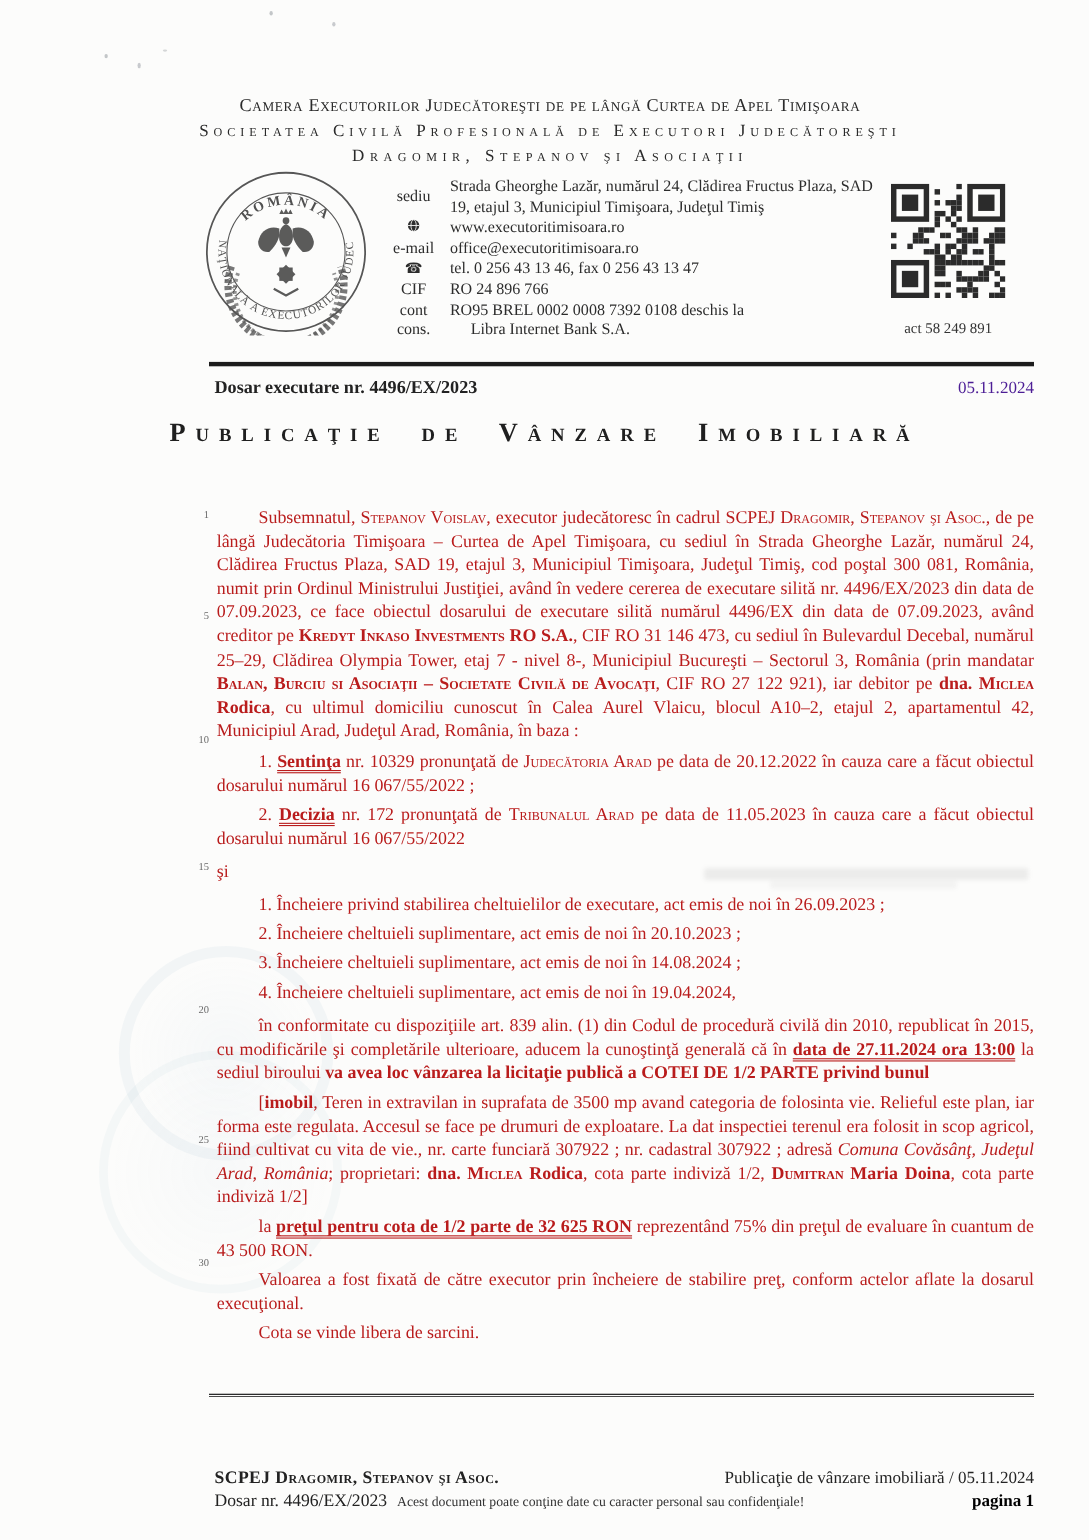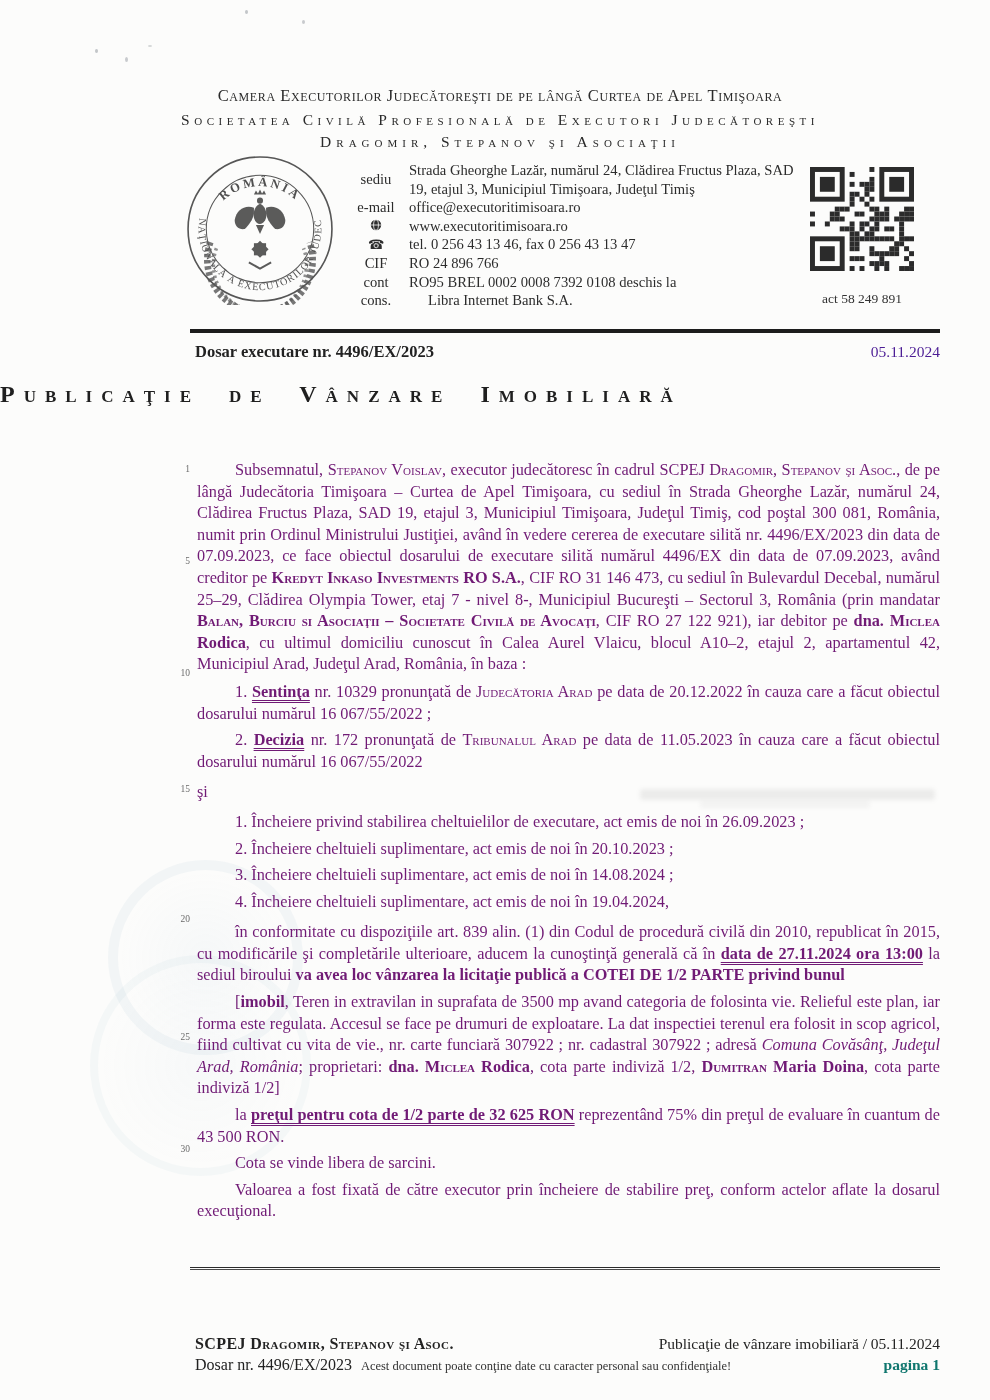--- a/index.html
+++ b/index.html
@@ -25,26 +25,26 @@
 
   
   .qr{position:absolute;left:810px;top:167px;width:104px;height:104px;}
   .qr-caption{position:absolute;left:798px;top:291px;width:128px;text-align:center;font-size:13.5px;color:#333;}
 
   
   .rule-thick{position:absolute;left:190px;top:329px;width:750px;height:4px;background:#1c1c1c;}
   .case-row{position:absolute;left:195px;top:342px;width:745px;display:flex;justify-content:space-between;align-items:baseline;}
   .case-left{font-size:16.5px;font-weight:bold;color:#222;}
   .case-right{font-size:15.5px;color:#4c1d95;}
-  .doc-title{position:absolute;left:0;top:381px;width:990px;font-size:24px;font-weight:bold;
+  .doc-title{position:absolute;left:0;top:381px;width:990px;text-align:center;font-size:24px;font-weight:bold;
              font-variant:small-caps;letter-spacing:9px;word-spacing:14px;color:#1f1f1f;}
 
   
   .body-text{position:absolute;left:197px;top:459px;width:743px;font-size:16.3px;line-height:21.6px;
-             text-align:justify;color:#701a75;}
+             text-align:justify;color:#b91c1c;}
   .para{margin:0;text-indent:38px;}
   .para.noind{text-indent:0;}
   .para:nth-of-type(2){margin-top:6px;}
   .para:nth-of-type(3){margin-top:5px;}
   .para:nth-of-type(4){margin-top:9px;}
   .para:nth-of-type(5){margin-top:8px;}
   .para:nth-of-type(6),.para:nth-of-type(7),.para:nth-of-type(8){margin-top:5px;}
   .para:nth-of-type(9){margin-top:9px;}
   .para:nth-of-type(10),.para:nth-of-type(11),.para:nth-of-type(12),.para:nth-of-type(13){margin-top:5px;}
   .b{font-weight:bold;}
@@ -59,21 +59,21 @@
   
   .footer-rule{position:absolute;left:190px;top:1267px;width:750px;height:3px;
                background:linear-gradient(#2b2b2b 0 45%,transparent 45% 70%,#4a4a4a 70% 100%);}
   .footer{position:absolute;left:195px;top:1335px;width:745px;}
   .frow{display:flex;justify-content:space-between;align-items:baseline;}
   .forg{font-size:16px;font-weight:bold;font-variant:small-caps;letter-spacing:0.4px;color:#222;}
   .fref{font-size:15.5px;color:#242424;}
   .frow2{margin-top:3px;}
   .fdosar{font-size:16px;font-weight:normal;color:#222;}
   .fnote{font-size:12.5px;color:#333;margin-left:9px;}
-  .fpage{font-size:15.5px;font-weight:bold;color:#0f766e;}
+  .fpage{font-size:15.5px;font-weight:bold;color:#000000;}
 
   
   .speck{position:absolute;border-radius:50%;background:#8a8f96;}
   .ghost-line{position:absolute;background:rgba(95,95,100,0.10);filter:blur(2px);border-radius:3px;}
   .bleed{position:absolute;border-radius:50%;pointer-events:none;}
   .bleed1{left:108px;top:860px;width:175px;height:175px;border:10px solid rgba(115,155,190,0.07);
           background:radial-gradient(circle,rgba(125,165,200,0.05),transparent 70%);}
   .bleed2{left:90px;top:955px;width:205px;height:205px;border:8px solid rgba(115,155,190,0.055);
           background:radial-gradient(circle,rgba(125,165,200,0.04),transparent 70%);}
 </style>
@@ -127,30 +127,30 @@
     </g>
     <path d="M64,108 L75,114 L86,108" fill="none" stroke="#3f3f3f" stroke-width="2"></path>
   </svg>
 
   <div class="contact">
     <div class="crow">
       <span class="clabel">sediu</span>
       <span class="cvalue">Strada Gheorghe Lazăr, numărul 24, Clădirea Fructus Plaza, SAD 19, etajul 3, Municipiul Timişoara, Judeţul Timiş</span>
     </div>
     <div class="crow">
-      <span class="clabel">e-mail</span>
-      <span class="cvalue">office@executoritimisoara.ro</span>
-    </div>
-    <div class="crow">
       <span class="clabel"><svg width="12" height="12" viewBox="0 0 12 12">
             <circle cx="6" cy="6" r="5.2" fill="#2f2f2f"></circle>
             <ellipse cx="6" cy="6" rx="2.4" ry="5.2" fill="none" stroke="#fcfcfb" stroke-width="0.8"></ellipse>
             <line x1="0.8" y1="6" x2="11.2" y2="6" stroke="#fcfcfb" stroke-width="0.8"></line>
           </svg></span>
       <span class="cvalue">www.executoritimisoara.ro</span>
+    </div>
+    <div class="crow">
+      <span class="clabel">e-mail</span>
+      <span class="cvalue">office@executoritimisoara.ro</span>
     </div>
     <div class="crow">
       <span class="clabel cicon">☎</span>
       <span class="cvalue">tel. 0 256 43 13 46, fax 0 256 43 13 47</span>
     </div>
     <div class="crow">
       <span class="clabel">CIF</span>
       <span class="cvalue">RO 24 896 766</span>
     </div>
     <div class="crow">
@@ -311,22 +311,22 @@
       <p class="para"><span>1. </span><span class="b u2">Sentinţa</span><span> nr. 10329 pronunţată de </span><span class="sc">Judecătoria Arad</span><span> pe data de 20.12.2022 în cauza care a făcut obiectul dosarului numărul 16 067/55/2022 ;</span></p>
       <p class="para"><span>2. </span><span class="b u2">Decizia</span><span> nr. 172 pronunţată de </span><span class="sc">Tribunalul Arad</span><span> pe data de 11.05.2023 în cauza care a făcut obiectul dosarului numărul 16 067/55/2022</span></p>
       <p class="para noind"><span>şi</span></p>
       <p class="para"><span>1. Încheiere privind stabilirea cheltuielilor de executare, act emis de noi în 26.09.2023 ;</span></p>
       <p class="para"><span>2. Încheiere cheltuieli suplimentare, act emis de noi în 20.10.2023 ;</span></p>
       <p class="para"><span>3. Încheiere cheltuieli suplimentare, act emis de noi în 14.08.2024 ;</span></p>
       <p class="para"><span>4. Încheiere cheltuieli suplimentare, act emis de noi în 19.04.2024,</span></p>
       <p class="para"><span>în conformitate cu dispoziţiile art. 839 alin. (1) din Codul de procedură civilă din 2010, republicat în 2015, cu modificările şi completările ulterioare, aducem la cunoştinţă generală că în </span><span class="b u2">data de 27.11.2024 ora 13:00</span><span> la sediul biroului </span><span class="b">va avea loc vânzarea la licitaţie publică a COTEI DE 1/2 PARTE privind bunul</span></p>
       <p class="para"><span>[</span><span class="b">imobil</span><span>, Teren in extravilan in suprafata de 3500 mp avand categoria de folosinta vie. Relieful este plan, iar forma este regulata. Accesul se face pe drumuri de exploatare. La dat inspectiei terenul era folosit in scop agricol, fiind cultivat cu vita de vie., nr. carte funciară 307922 ; nr. cadastral 307922 ; adresă </span><span class="i">Comuna Covăsânţ, Judeţul Arad, România</span><span>; proprietari: </span><span class="b">dna. </span><span class="sc b">Miclea</span><span class="b"> Rodica</span><span>, cota parte indiviză 1/2, </span><span class="sc b">Dumitran</span><span class="b"> Maria Doina</span><span>, cota parte indiviză 1/2]</span></p>
       <p class="para"><span>la </span><span class="b u2">preţul pentru cota de 1/2 parte de 32 625 RON</span><span> reprezentând 75% din preţul de evaluare în cuantum de 43 500 RON.</span></p>
+      <p class="para"><span>Valoarea a fost fixată de către executor prin încheiere de stabilire preţ, conform actelor aflate la dosarul execuţional.</span></p>
       <p class="para"><span>Cota se vinde libera de sarcini.</span></p>
-      <p class="para"><span>Valoarea a fost fixată de către executor prin încheiere de stabilire preţ, conform actelor aflate la dosarul execuţional.</span></p>
     </div>
 
   <div class="footer-rule"></div>
   <div class="footer">
     <div class="frow">
       <span class="forg">SCPEJ Dragomir, Stepanov şi Asoc.</span>
       <span class="fref">Publicaţie de vânzare imobiliară / 05.11.2024</span>
     </div>
     <div class="frow frow2">
       <span><span class="fdosar">Dosar nr. 4496/EX/2023</span><span class="fnote">Acest document poate conţine date cu caracter personal sau confidenţiale!</span></span>

